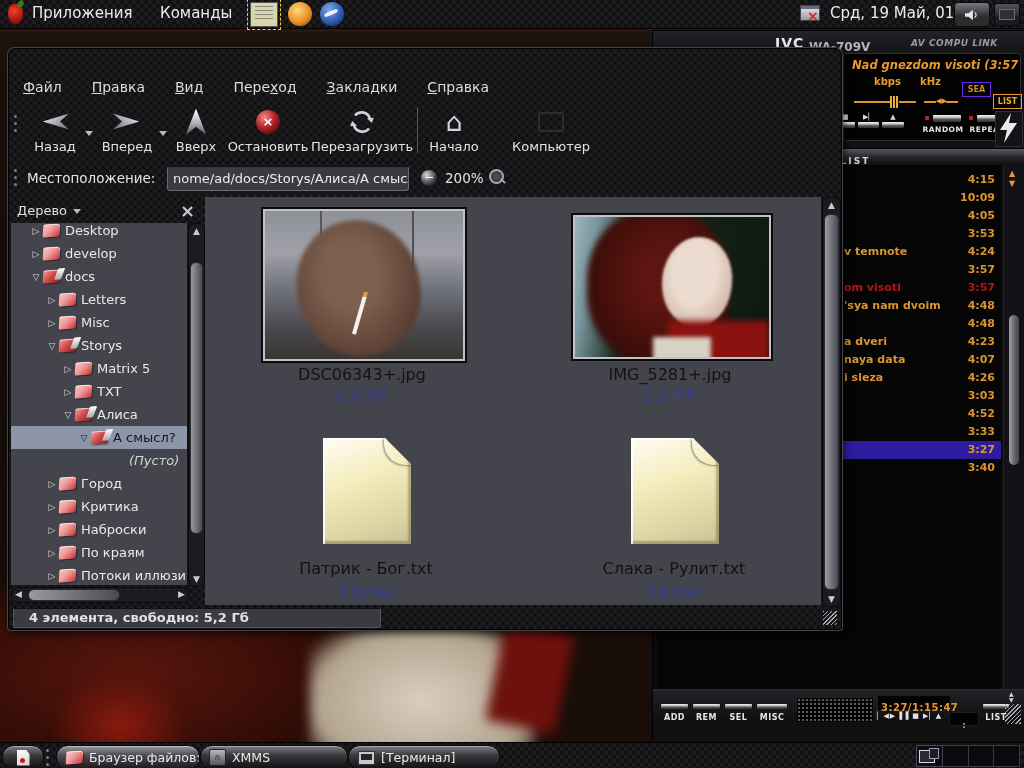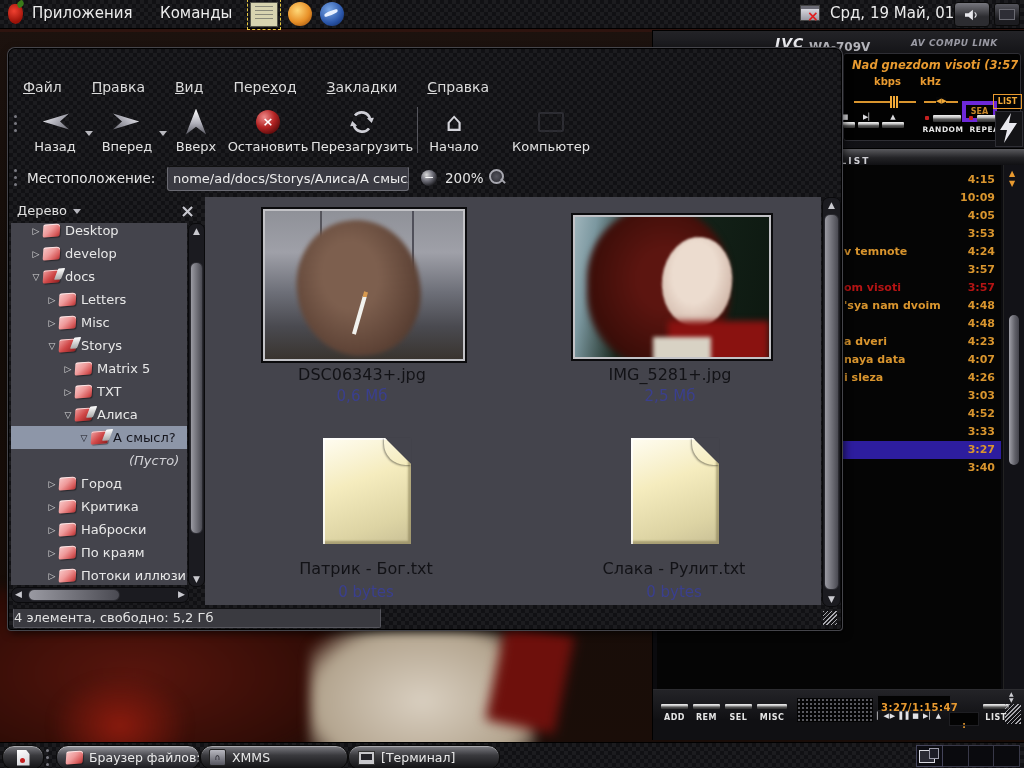--- a/index.html
+++ b/index.html
@@ -63,33 +63,33 @@
 
   <div class="abs" style="left:0;top:28px;width:1024px;height:714px;background:linear-gradient(180deg,#1c120e 0,#140d09 40%,#1a0d08 100%);">
     <div class="abs blur" style="left:-30px;top:560px;width:390px;height:190px;background:radial-gradient(ellipse at 42% 45%,#58150d,#300c06 62%,transparent 85%);"></div>
     <div class="abs blur" style="left:55px;top:650px;width:130px;height:95px;background:radial-gradient(ellipse,#8c1b0e,transparent 75%);"></div>
     <div class="abs blur" style="left:310px;top:598px;width:225px;height:150px;background:radial-gradient(ellipse,#d9cfc0,#b2a38d 68%,transparent 88%);"></div>
     <div class="abs blur" style="left:495px;top:600px;width:70px;height:100px;background:#6e100c;transform:rotate(12deg);"></div>
     <div class="abs" style="left:0;top:0;width:1024px;height:4px;background:#3a1510;opacity:.6;"></div>
   </div>
 
   <div class="abs" style="left:652px;top:30px;width:372px;height:118px;background:linear-gradient(180deg,#232327 0,#0c0c0f 30%,#121216 100%);border:1px solid #000;z-index:5;">
-    <span class="abs" style="left:122px;top:4px;font-size:14px;font-weight:bold;font-style:italic;color:#ececf0;letter-spacing:1px;">JVC</span>
+    <span class="abs" style="left:122px;top:4px;font-size:14px;font-weight:bold;color:#ececf0;letter-spacing:1px;">JVC</span>
     <span class="abs" style="left:156px;top:9px;font-size:12px;font-weight:bold;color:#b4b4ba;">WA-709V</span>
     <span class="abs" style="left:258px;top:7px;font-size:9px;font-weight:bold;font-style:italic;color:#9a9aa4;letter-spacing:.5px;">AV COMPU LINK</span>
 
     <div class="abs" style="left:190px;top:22px;width:176px;height:86px;background:#020202;border:1px solid #2e2e34;border-radius:3px;">
       <span class="abs" style="left:8px;top:4px;width:166px;overflow:hidden;white-space:nowrap;font-size:11.5px;font-weight:bold;font-style:italic;color:#e89a30;">Nad gnezdom visoti (3:57) *** 7.</span>
       <span class="abs orange" style="left:30px;top:22px;font-size:10px;font-weight:bold;">kbps</span>
       <span class="abs orange" style="left:76px;top:22px;font-size:10px;font-weight:bold;">kHz</span>
       <div class="abs" style="left:10px;top:47px;width:62px;height:2px;background:#d9952e;"></div>
       <div class="abs" style="left:46px;top:42px;width:9px;height:12px;background:repeating-linear-gradient(90deg,#f0a838 0 2px,#050505 2px 3px);"></div>
       <div class="abs" style="left:80px;top:47px;width:34px;height:2px;background:#d9952e;"></div>
       <div class="abs" style="left:92px;top:43px;width:10px;height:9px;background:#050505;color:#f0a838;font-size:7px;line-height:9px;text-align:center;">◀▶</div>
-      <div class="abs" style="left:118px;top:47px;width:27px;height:13px;border:4px solid #6d28d9;color:#c9882a;font-size:8px;font-weight:bold;text-align:center;line-height:13px;"><span>SEA</span></div>
+      <div class="abs" style="left:118px;top:28px;width:27px;height:13px;border:1px solid #6d28d9;color:#c9882a;font-size:8px;font-weight:bold;text-align:center;line-height:13px;"><span>SEA</span></div>
       <div class="abs" style="left:149px;top:40px;width:27px;height:13px;border:1px solid #e89a30;color:#f0a838;font-size:8px;font-weight:bold;text-align:center;line-height:13px;"><span>LIST</span></div>
     </div>
     <div class="abs dotviz" style="left:178px;top:60px;width:11px;height:26px;"></div>
 
     <div class="abs" style="left:182px;top:82px;width:20px;height:16px;">
       <div style="color:#dadade;font-size:7px;text-align:center;height:9px;">■</div>
         <div class="mbar" style="height:6px;"></div>
     </div>
     <div class="abs" style="left:205px;top:82px;width:21px;height:16px;">
       <div style="color:#dadade;font-size:7px;text-align:center;height:9px;">▶▏</div>
@@ -427,21 +427,21 @@
     </div>
 
     <div class="abs scrolltrack" style="left:813px;top:148px;width:17px;height:408px;">
       <div class="scrollarrow">▲</div>
       <div class="abs scrollthumb" style="left:1px;top:16px;width:13px;height:374px;"></div>
       <div class="abs scrollarrow" style="bottom:0;width:100%;">▼</div>
     </div>
 
     <div class="abs" style="left:0;top:556px;width:832px;height:24px;">
       <div class="abs" style="left:4px;top:3px;width:366px;height:18px;background:#3a3a40;border:1px solid #55555c;border-top-color:#101012;border-radius:2px;">
-        <span style="font-size:13px;color:#e2e2e2;line-height:18px;padding-left:0;display:block;white-space:nowrap;">4 элемента, свободно: 5,2 Гб</span>
+        <span style="font-size:13px;color:#e2e2e2;line-height:18px;padding-left:15px;display:block;white-space:nowrap;font-weight:bold;">4 элемента, свободно: 5,2 Гб</span>
       </div>
       <div class="abs grip" style="right:4px;top:6px;width:14px;height:14px;"></div>
     </div>
   </div>
 
   <div class="abs checker" style="left:0;top:0;width:1024px;height:28px;border-bottom:1px solid #000;z-index:30;">
     <div class="abs" style="left:8px;top:4px;width:15px;height:20px;background:radial-gradient(circle at 40% 35%,#f04030,#9c1208 70%);border-radius:50% 50% 60% 60%;">
       <div class="abs" style="left:9px;top:-3px;width:7px;height:6px;background:#3a7a1a;border-radius:60% 20% 60% 20%;transform:rotate(-30deg);"></div>
     </div>
     <span class="abs" style="left:32px;top:4px;font-size:15px;color:#ececec;">Приложения</span>

